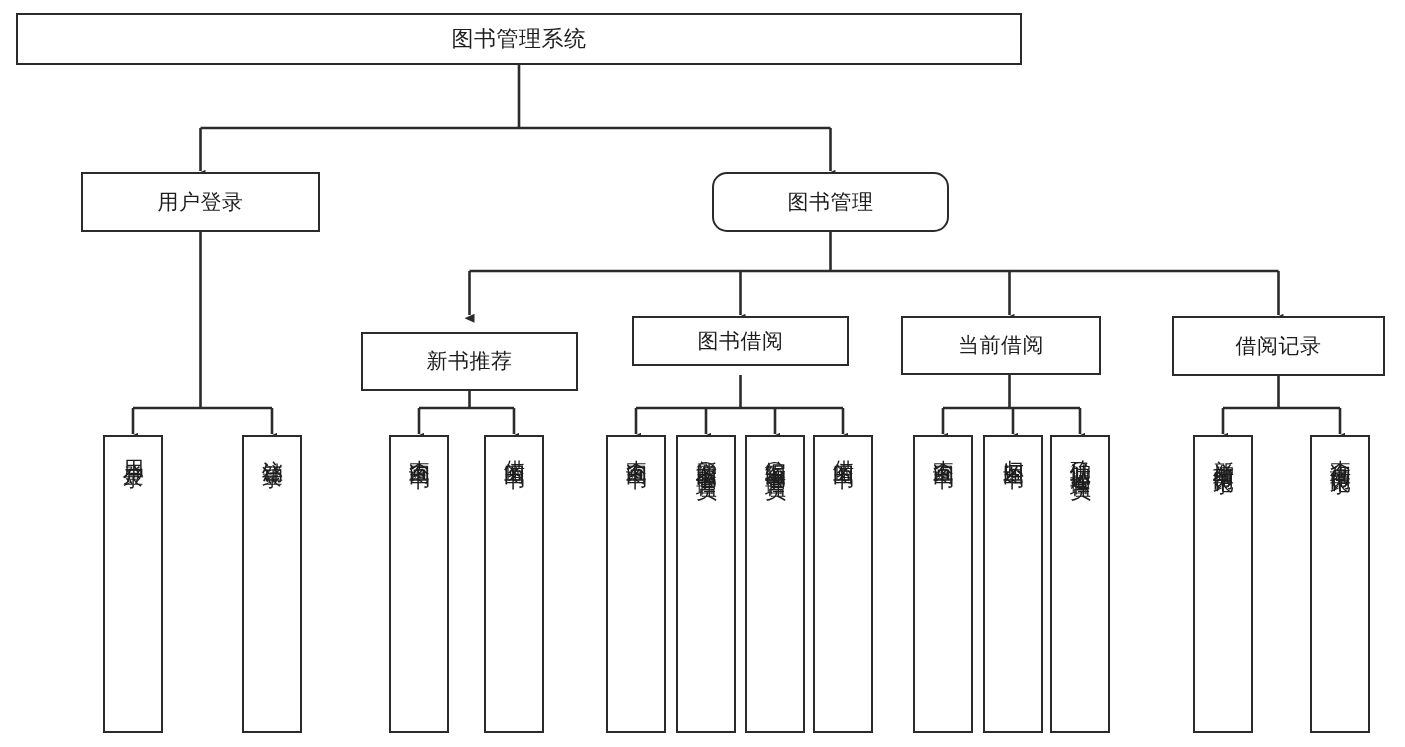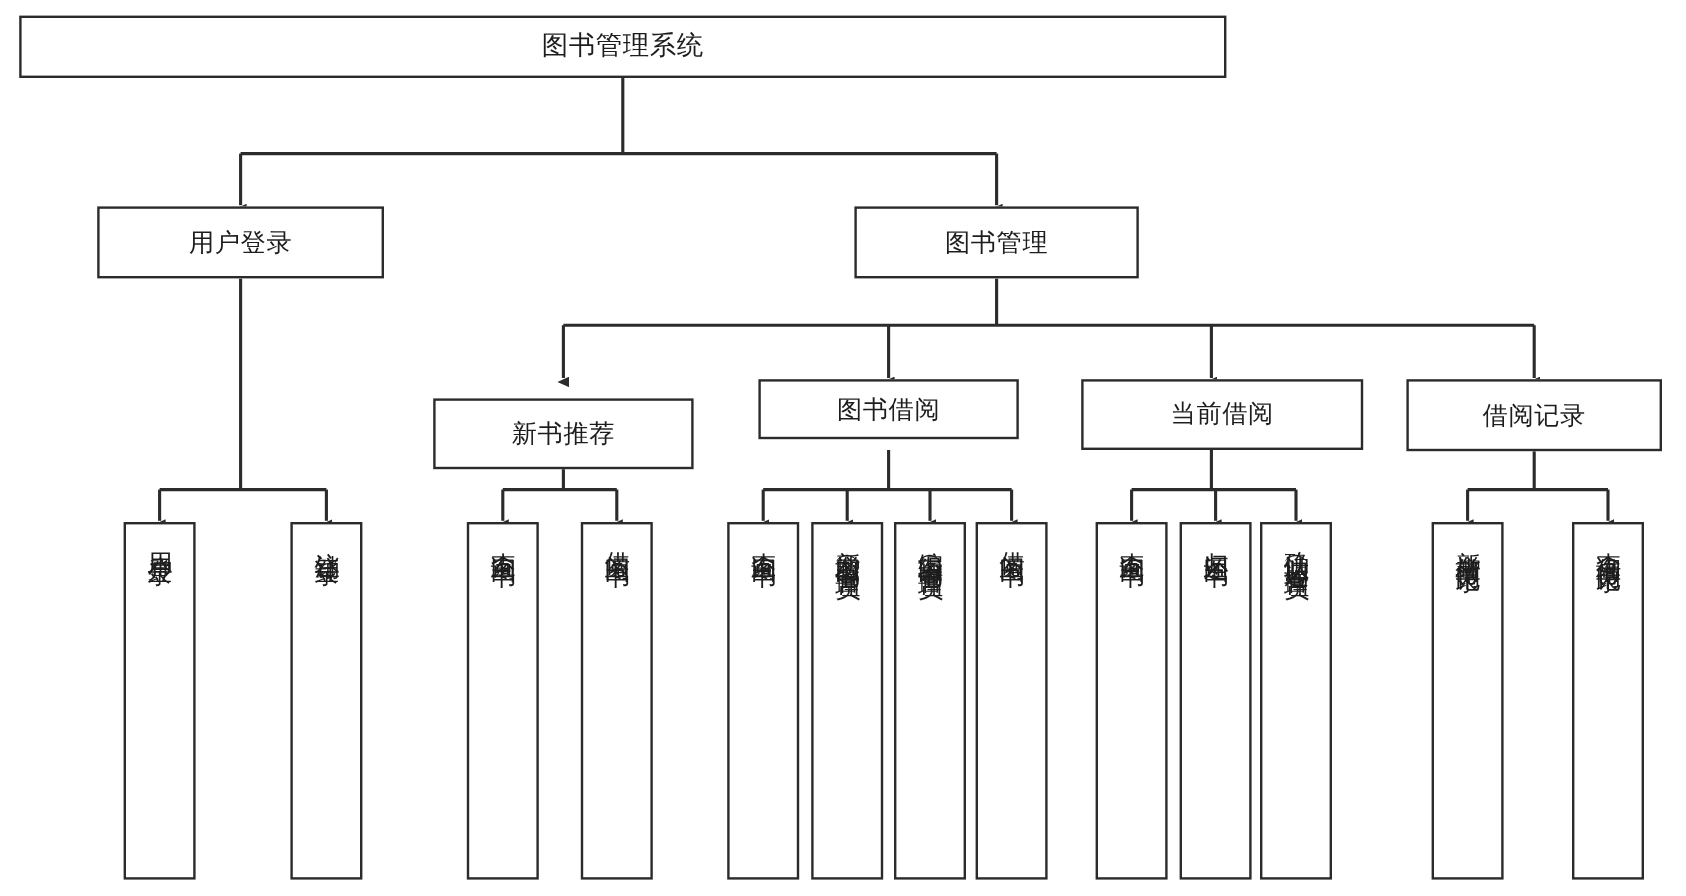--- a/index.html
+++ b/index.html
@@ -118,30 +118,30 @@
       </g>
   </svg>
 
   <div id="nodes-layer">
       <div class="node root" style="left: 16px; top: 13px; width: 1006px; height: 52px;">
         <span class="node-label">图书管理系统</span>
       </div>
       <div class="node branch" style="left: 81px; top: 172px; width: 239px; height: 60px;">
         <span class="node-label">用户登录</span>
       </div>
-      <div class="node branch" style="left: 712px; top: 172px; width: 237px; height: 60px;">
+      <div class="node branch" style="left: 712px; top: 172px; width: 237px; height: 60px; border-radius: 15px;">
         <span class="node-label">图书管理</span>
       </div>
       <div class="node branch" style="left: 361px; top: 332px; width: 217px; height: 59px;">
         <span class="node-label">新书推荐</span>
       </div>
       <div class="node branch" style="left: 632px; top: 316px; width: 217px; height: 50px;">
         <span class="node-label">图书借阅</span>
       </div>
-      <div class="node branch" style="left: 901px; top: 316px; width: 235px; height: 59px;">
+      <div class="node branch" style="left: 901px; top: 316px; width: 200px; height: 59px;">
         <span class="node-label">当前借阅</span>
       </div>
       <div class="node branch" style="left: 1172px; top: 316px; width: 213px; height: 60px;">
         <span class="node-label">借阅记录</span>
       </div>
       <div class="node leaf" style="left: 103px; top: 435px; width: 60px; height: 298px;">
         <span class="node-label">用户登录</span>
       </div>
       <div class="node leaf" style="left: 242px; top: 435px; width: 60px; height: 298px;">
         <span class="node-label">注销登录</span>

